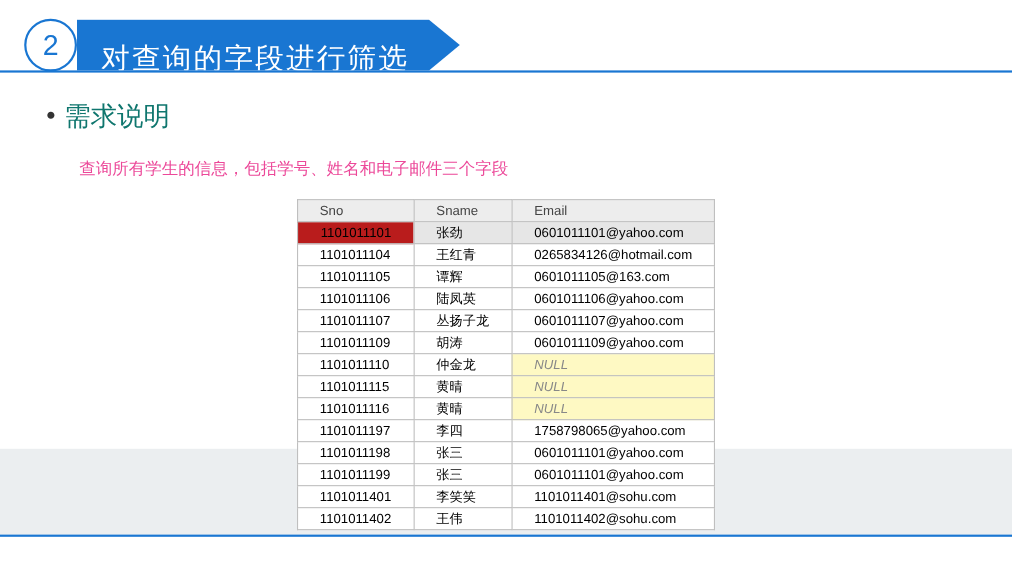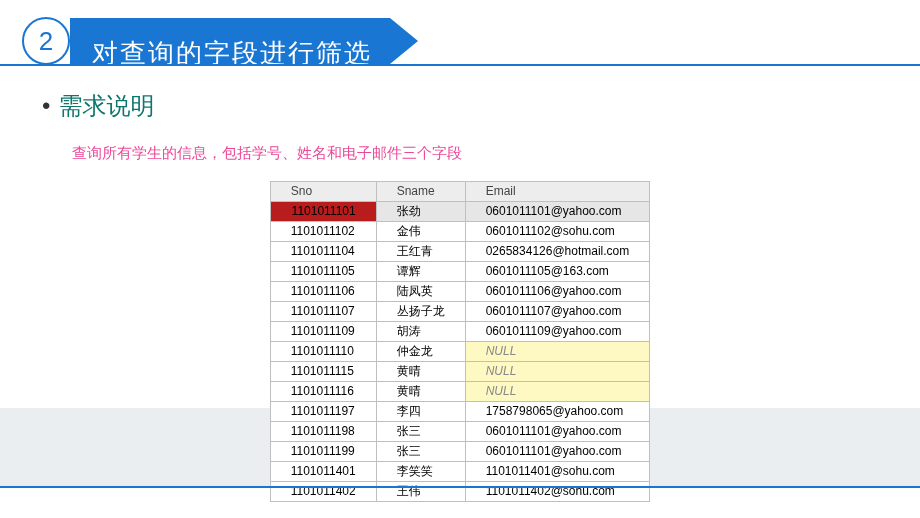--- a/index.html
+++ b/index.html
@@ -181,25 +181,20 @@
           <th class="col-email">Email</th>
         </tr>
       </thead>
       <tbody id="table-body">
           <tr class="selected">
             <td class="col-sno">1101011101</td>
             <td class="col-sname">张劲</td>
             <td class="col-email">0601011101@yahoo.com</td>
           </tr>
           <tr>
-            <td class="col-sno">1101011102</td>
-            <td class="col-sname">金伟</td>
-            <td class="col-email">0601011102@sohu.com</td>
-          </tr>
-          <tr>
             <td class="col-sno">1101011104</td>
             <td class="col-sname">王红青</td>
             <td class="col-email">0265834126@hotmail.com</td>
           </tr>
           <tr>
             <td class="col-sno">1101011105</td>
             <td class="col-sname">谭辉</td>
             <td class="col-email">0601011105@163.com</td>
           </tr>
           <tr>

